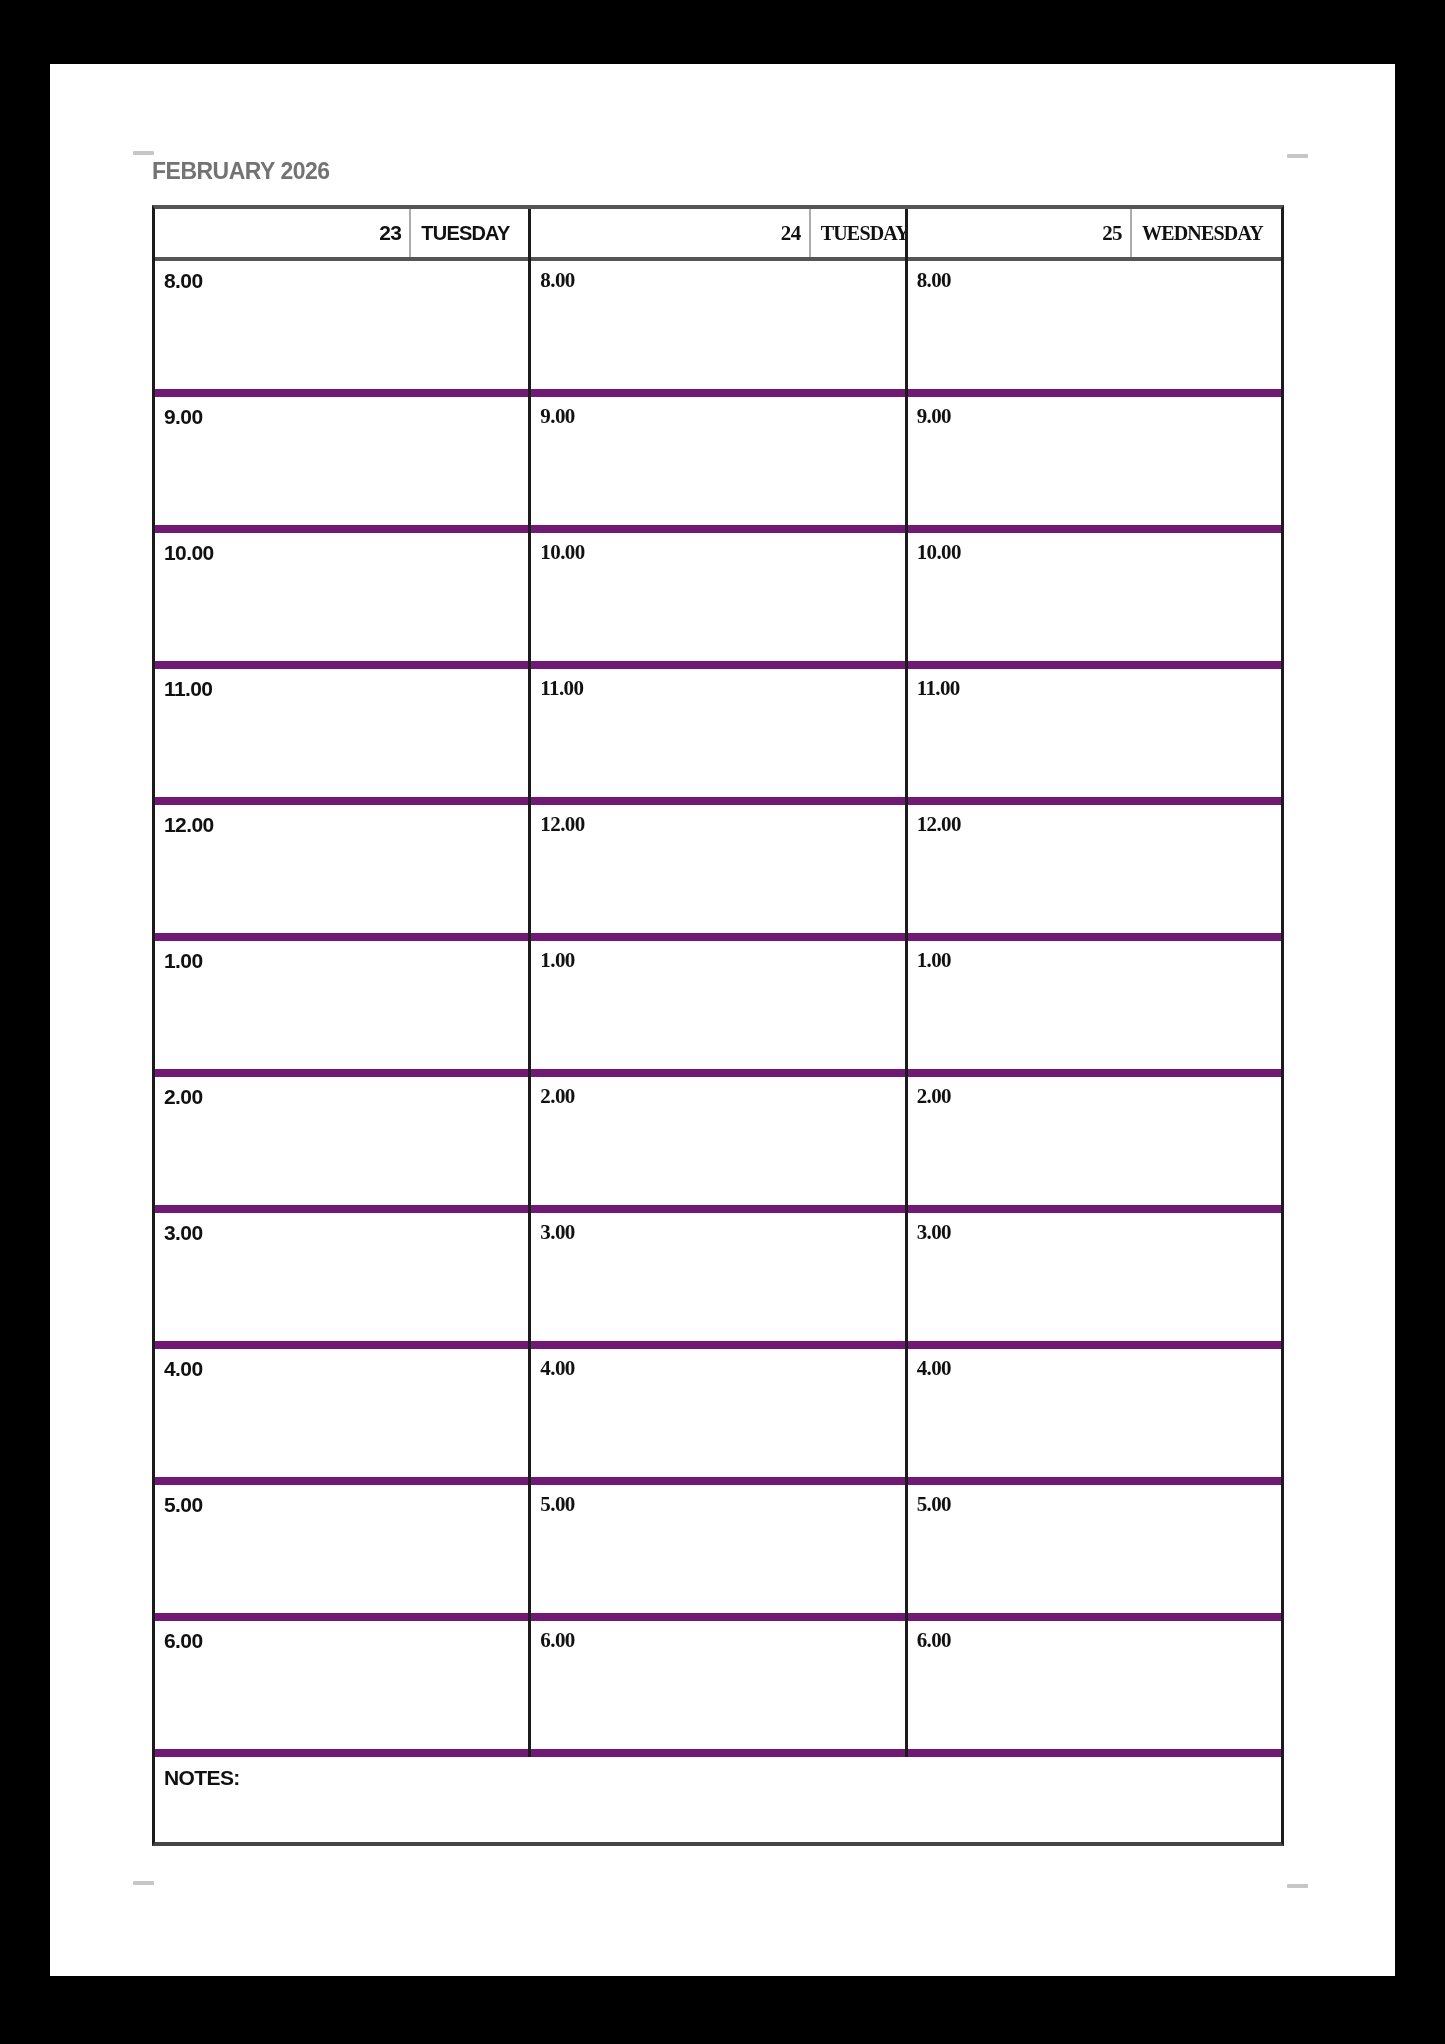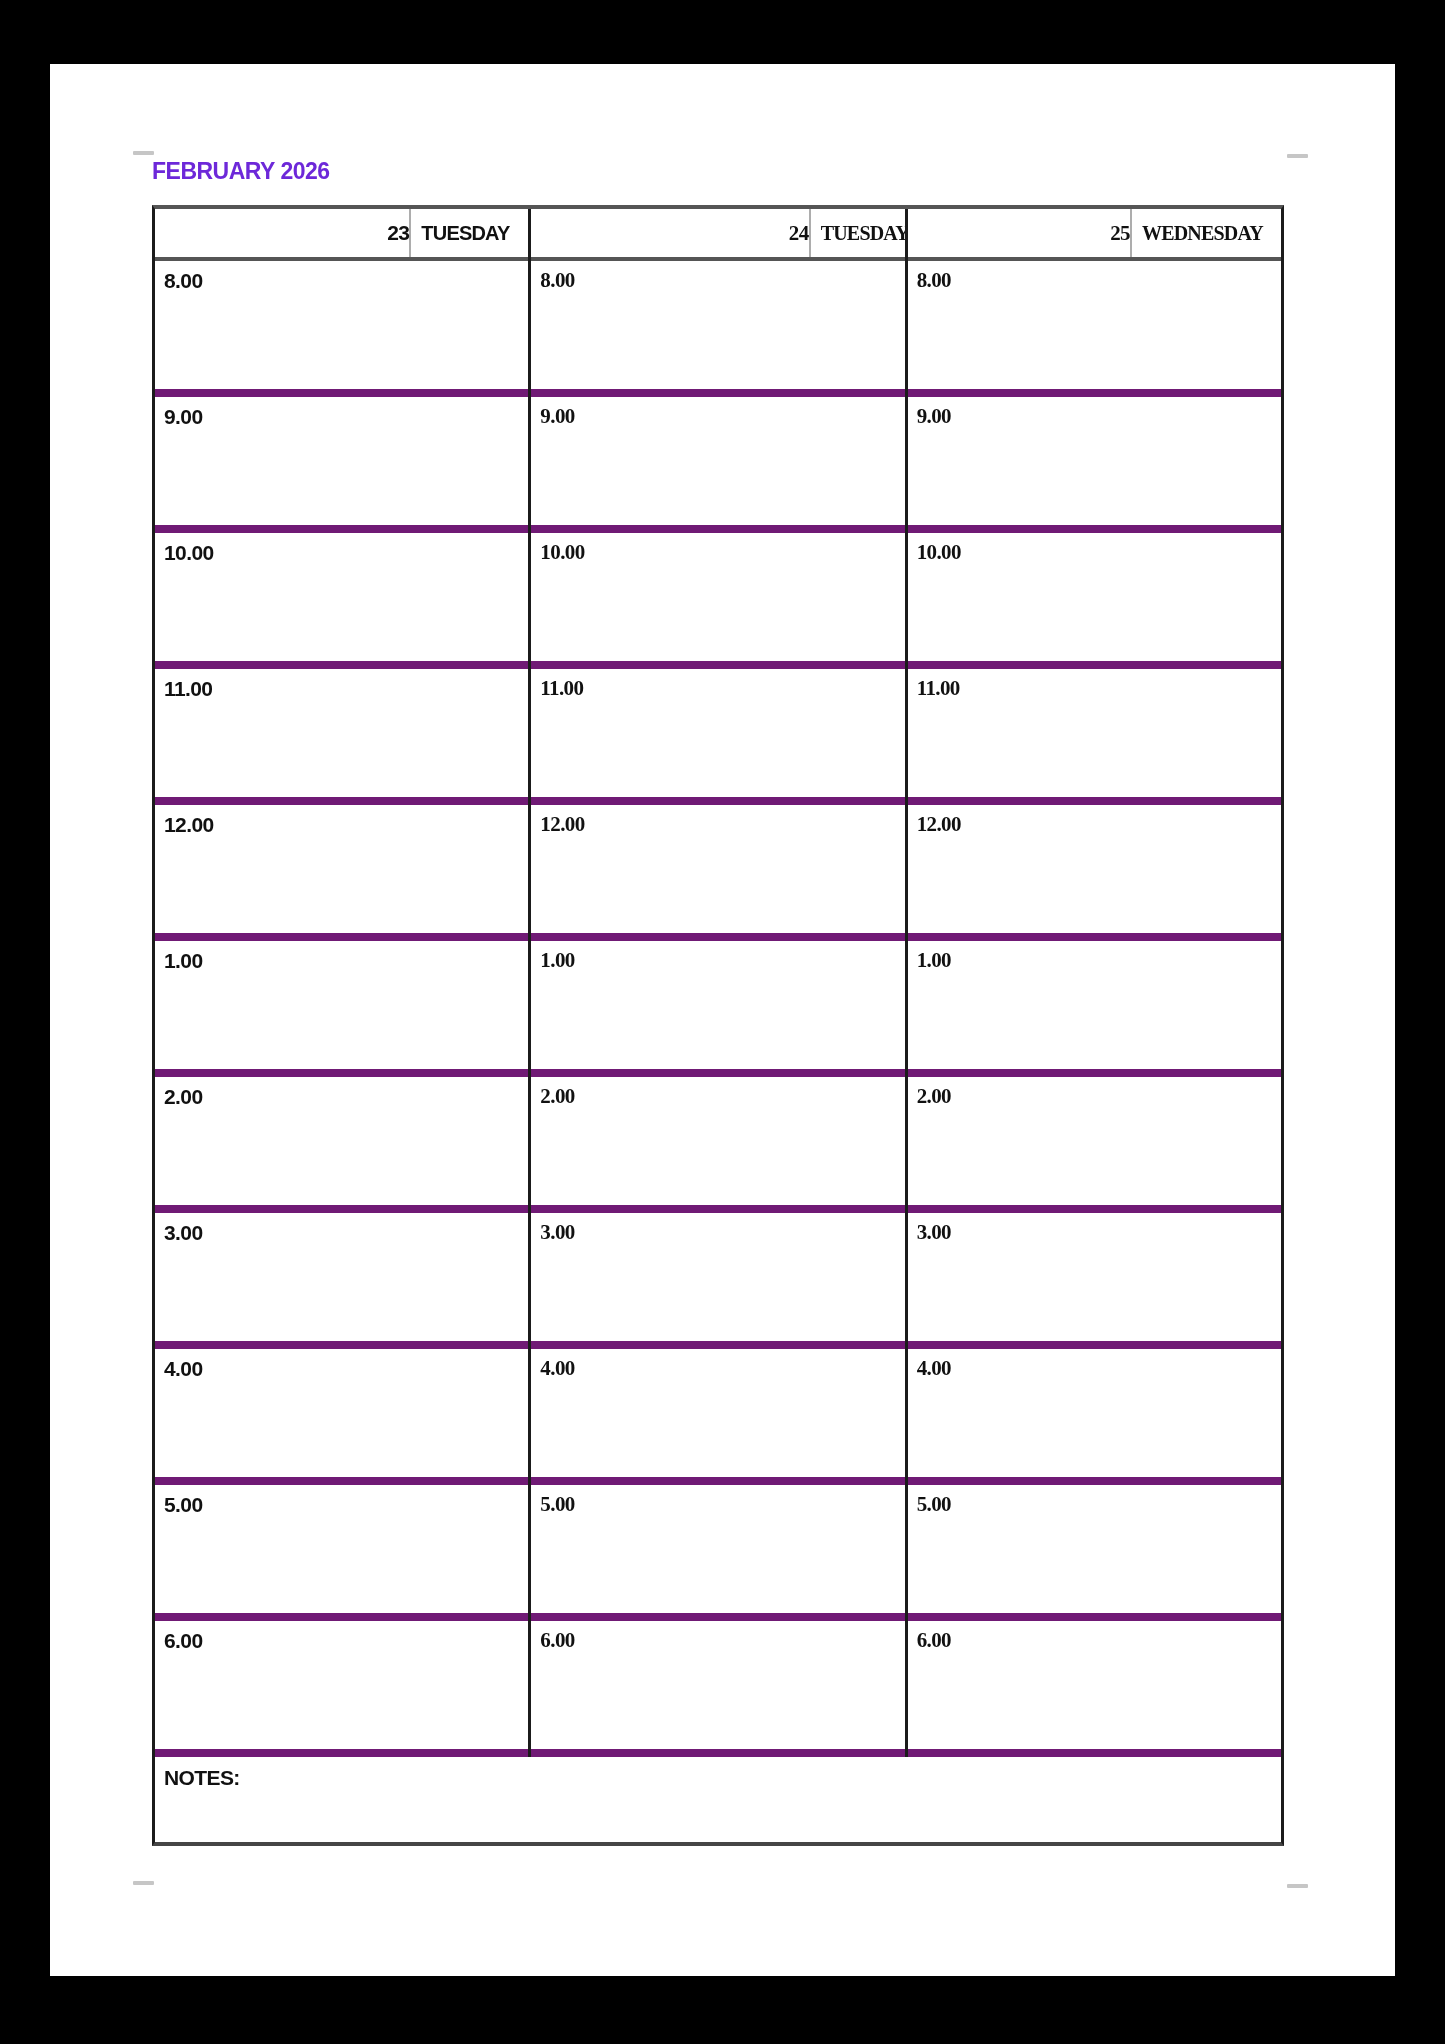--- a/index.html
+++ b/index.html
@@ -25,21 +25,21 @@
     background: #ffffff;
   }
   .doc-title {
     position: absolute;
     left: 102px;
     top: 96px;
     font-size: 23px;
     font-weight: 700;
     letter-spacing: -0.5px;
     line-height: 23px;
-    color: #6d28d9;
+    color: #737373;
     white-space: nowrap;
     text-align: right;
   }
   .crop-mark {
     position: absolute;
     width: 21px;
     height: 4px;
     background: #c6c6c6;
     border-radius: 1px;
   }
@@ -79,20 +79,21 @@
     flex: 0 0 48px;
     border-bottom: 4px solid #555555;
     display: flex;
     align-items: stretch;
   }
   .date-cell {
     flex: 1 1 auto;
     display: flex;
     align-items: center;
     justify-content: flex-end;
+    padding-right: 8px;
     border-right: 2px solid #adadad;
     font-size: 21px;
     font-weight: 700;
     letter-spacing: -0.6px;
   }
   .dayname-cell {
     flex: 0 0 auto;
     box-sizing: border-box;
     display: flex;
     align-items: center;

